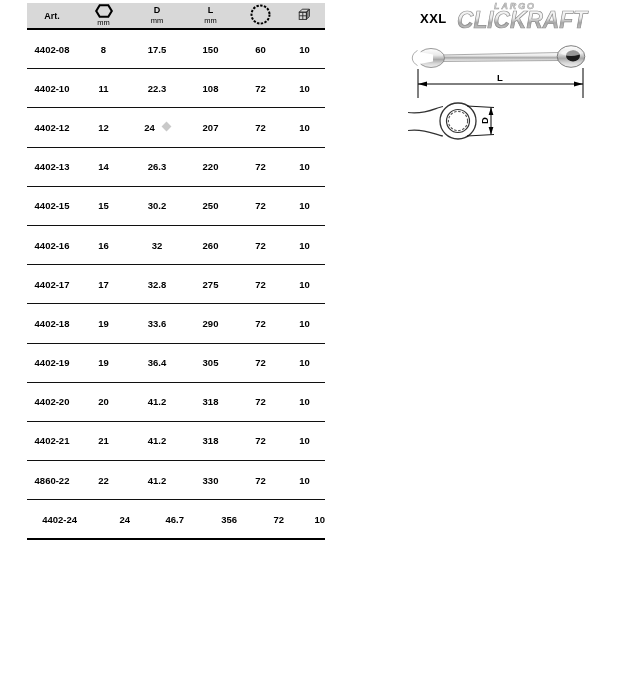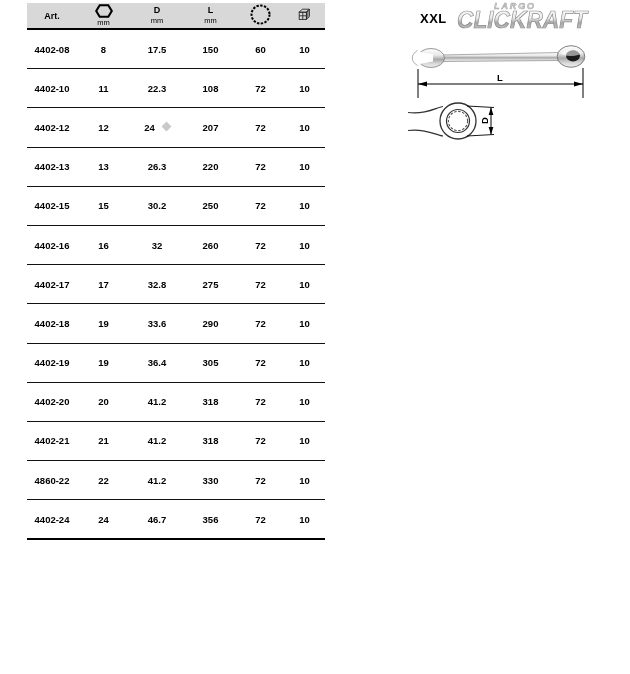--- a/index.html
+++ b/index.html
@@ -14,21 +14,21 @@
     background:#d8d8d8;height:25px;border-bottom:2px solid #000;
     font-size:9px;font-weight:bold;padding:0;vertical-align:middle;text-align:center;
   }
   .hstack{display:flex;flex-direction:column;align-items:center;justify-content:center;line-height:1.05;}
   .unit{font-size:7.5px;font-weight:normal;margin-top:1px;}
   tbody td{
     height:38.2px;border-bottom:1.5px solid #101010;
     text-align:center;vertical-align:middle;
     font-size:9.5px;font-weight:bold;padding:0;white-space:nowrap;
   }
-  tbody tr:last-child td{border-bottom:2.5px solid #000;}
+  tbody tr:last-child td{border-bottom:2.5px solid #000;text-align:right;}
   .diamond{
     display:inline-block;width:7px;height:7px;background:#c9c9c9;
     transform:rotate(45deg);margin-left:8px;vertical-align:1px;
   }
   
   .xxl{position:absolute;left:420px;top:11px;font-size:13px;font-weight:bold;letter-spacing:.5px;}
   .logo-svg{position:absolute;left:452px;top:0;}
   .diagram-svg{position:absolute;left:408px;top:40px;}
   .logo-largo{font-family:"Liberation Sans",sans-serif;font-weight:bold;font-style:italic;
               font-size:9px;letter-spacing:2px;}
@@ -113,21 +113,21 @@
         <tr>
     <td>4402-12</td>
     <td>12</td>
     <td><span class="val">24</span><span class="diamond"></span></td>
     <td>207</td>
     <td>72</td>
     <td>10</td>
   </tr>
         <tr>
     <td>4402-13</td>
-    <td>13</td>
+    <td>14</td>
     <td><span class="val">26.3</span></td>
     <td>220</td>
     <td>72</td>
     <td>10</td>
   </tr>
         <tr>
     <td>4402-15</td>
     <td>15</td>
     <td><span class="val">30.2</span></td>
     <td>250</td>

